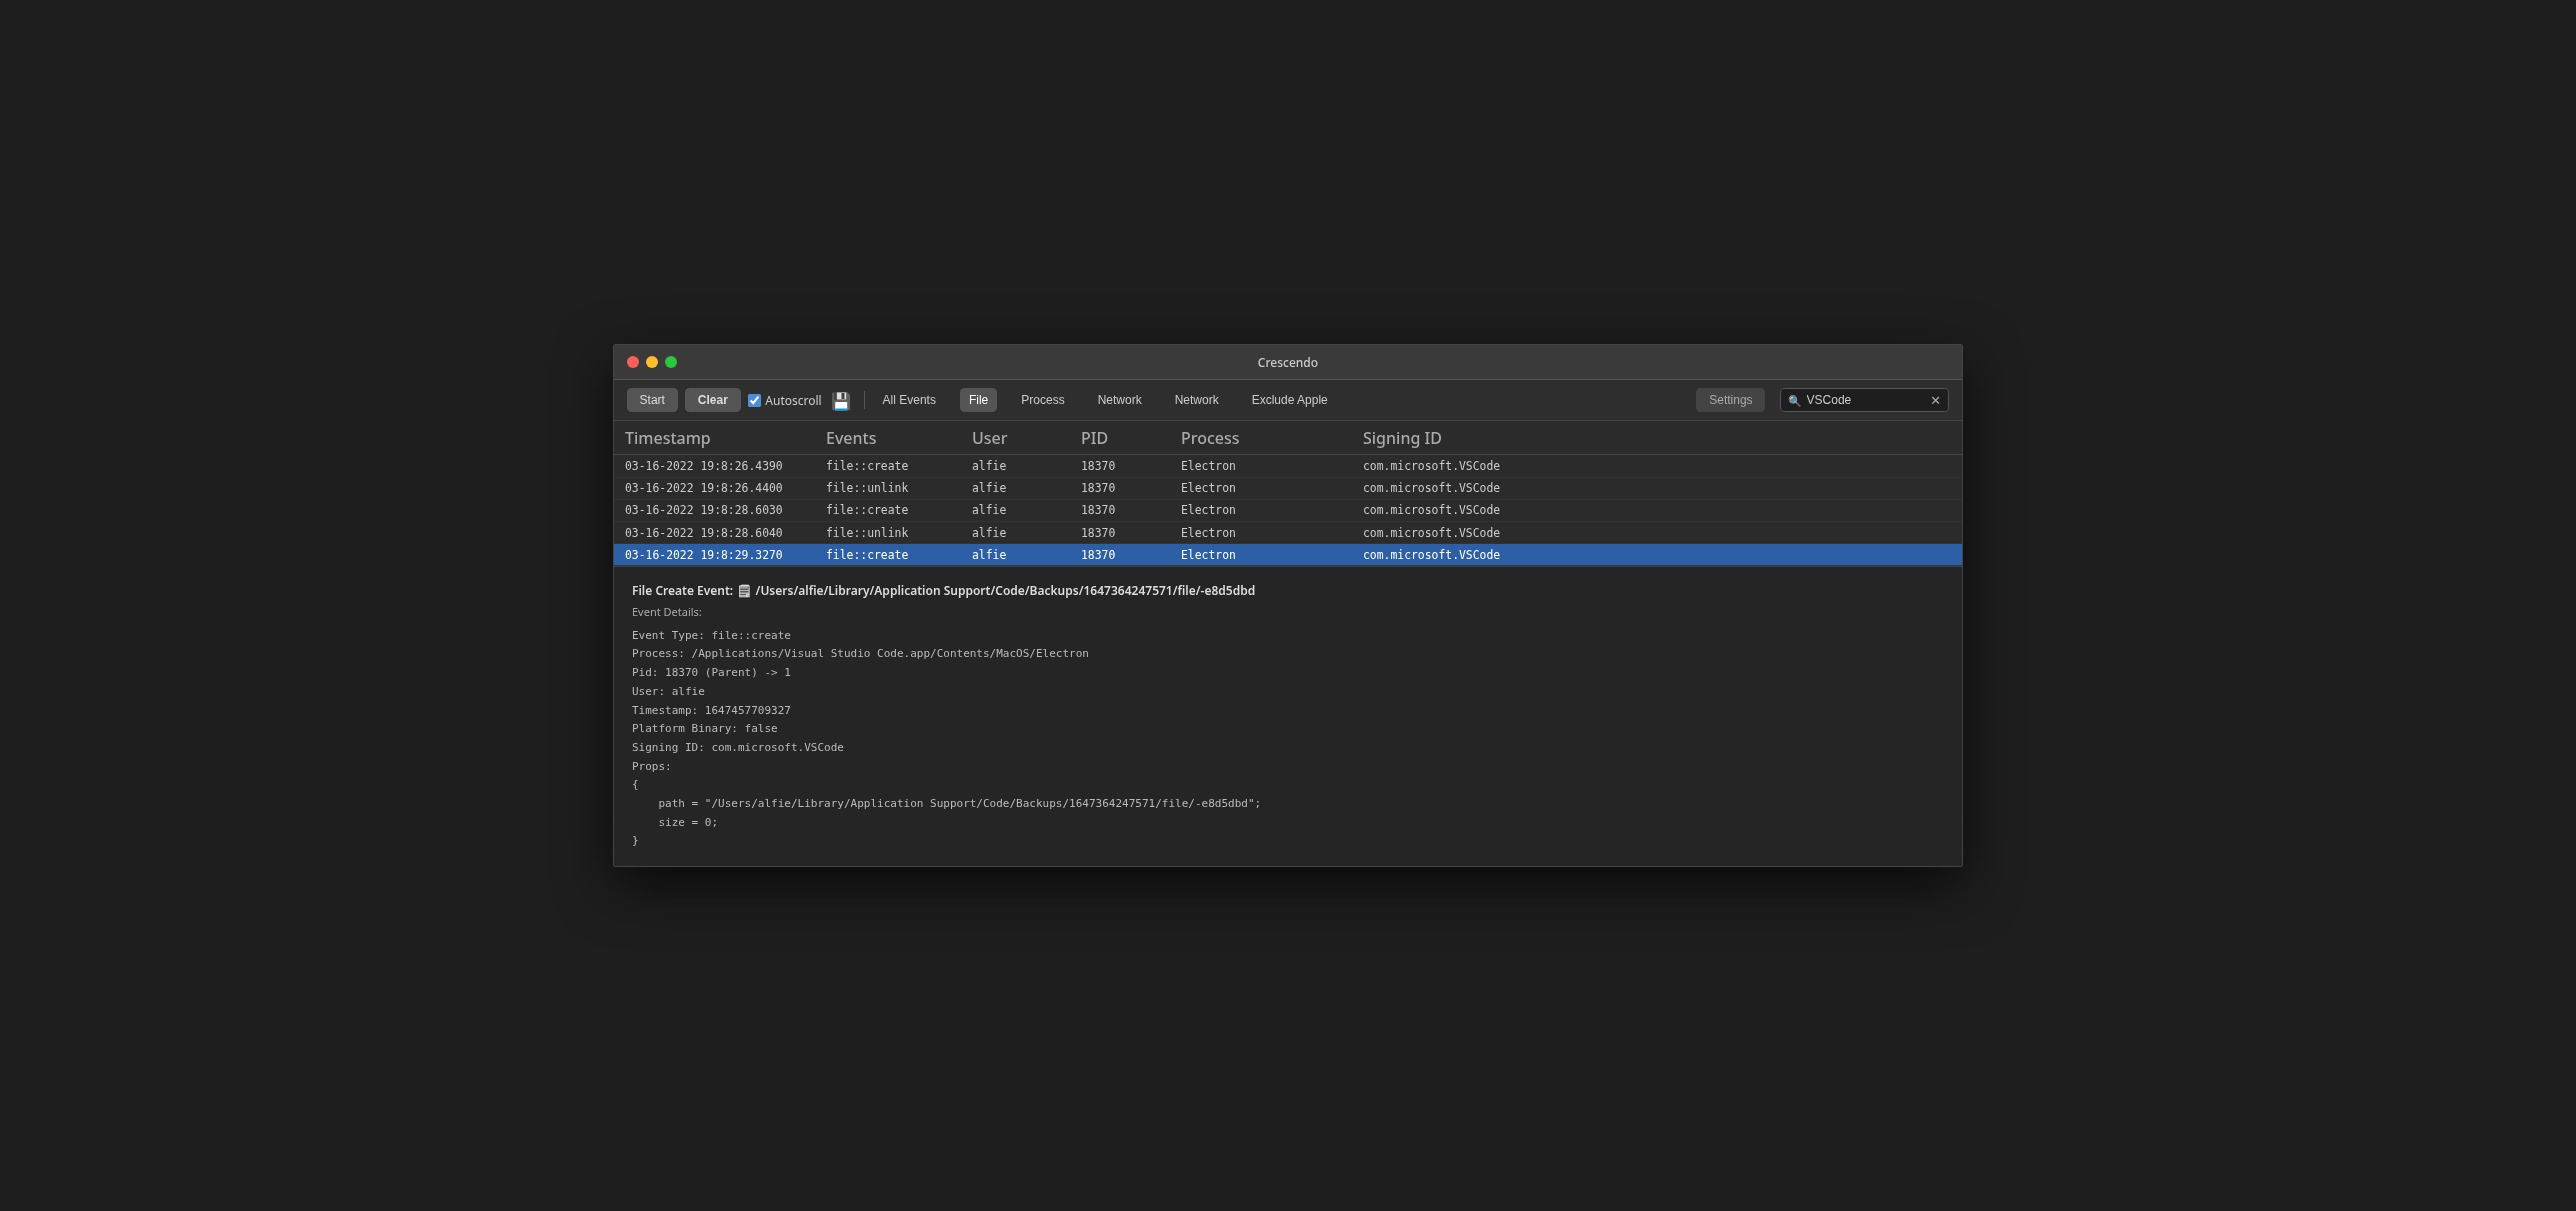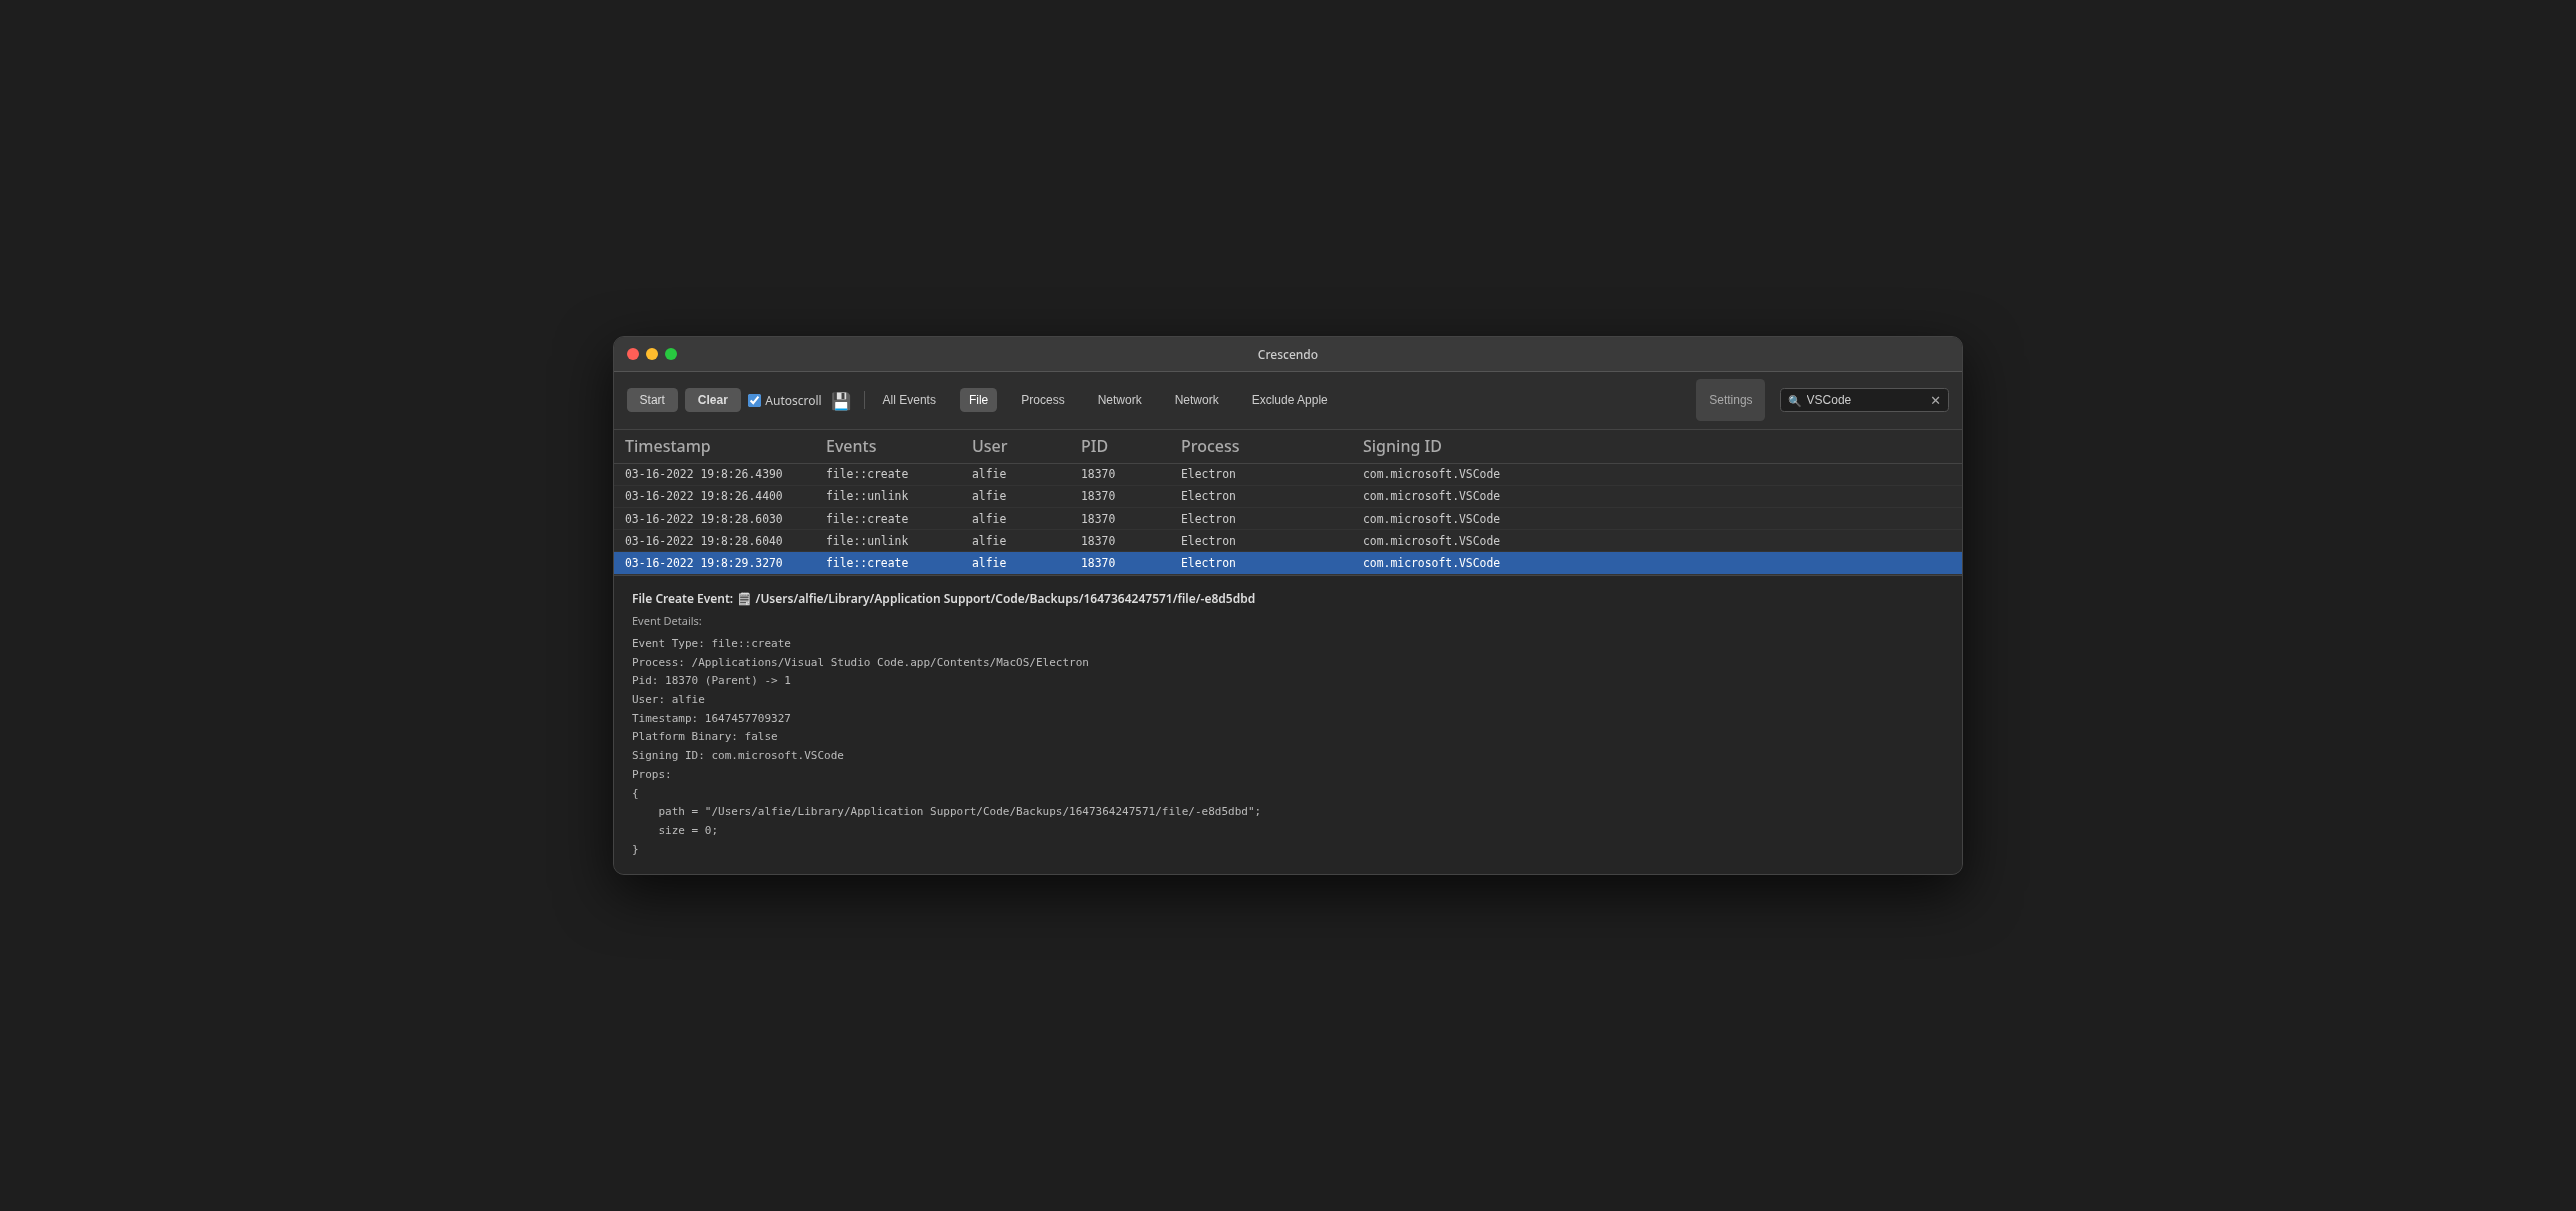--- a/index.html
+++ b/index.html
@@ -7,21 +7,21 @@
       background: #1e1e1e;
       display: flex;
       justify-content: center;
       align-items: center;
       min-height: 100vh;
       font-family: -apple-system, BlinkMacSystemFont, 'SF Pro Text', 'Helvetica Neue', sans;
     }
     .window {
       width: 1350px;
       background: #2b2b2b;
-      border-radius: 11px;
+      border-radius: 2px;
       overflow: hidden;
       border: 0.9px solid #444;
       box-shadow: 0 18px 55px rgba(0,0,0,0.7);
     }
     .title-bar {
       background: #3a3a3a;
       height: 35px;
       display: flex;
       align-items: center;
       padding: 0 12.8px;
@@ -119,21 +119,21 @@
       color: #fff;
     }
     .settings-btn {
       background: #444;
       color: #aaa;
       border: none;
       border-radius: 4.6px;
       padding: 2.7px 12.8px;
       font-size: 12px;
       cursor: pointer;
-      height: 42px;
+      height: 24px;
       display: flex;
       align-items: center;
       margin-left: auto;
     }
     .search-box {
       display: flex;
       align-items: center;
       background: #1e1e1e;
       border: 0.9px solid #555;
       border-radius: 4.6px;

